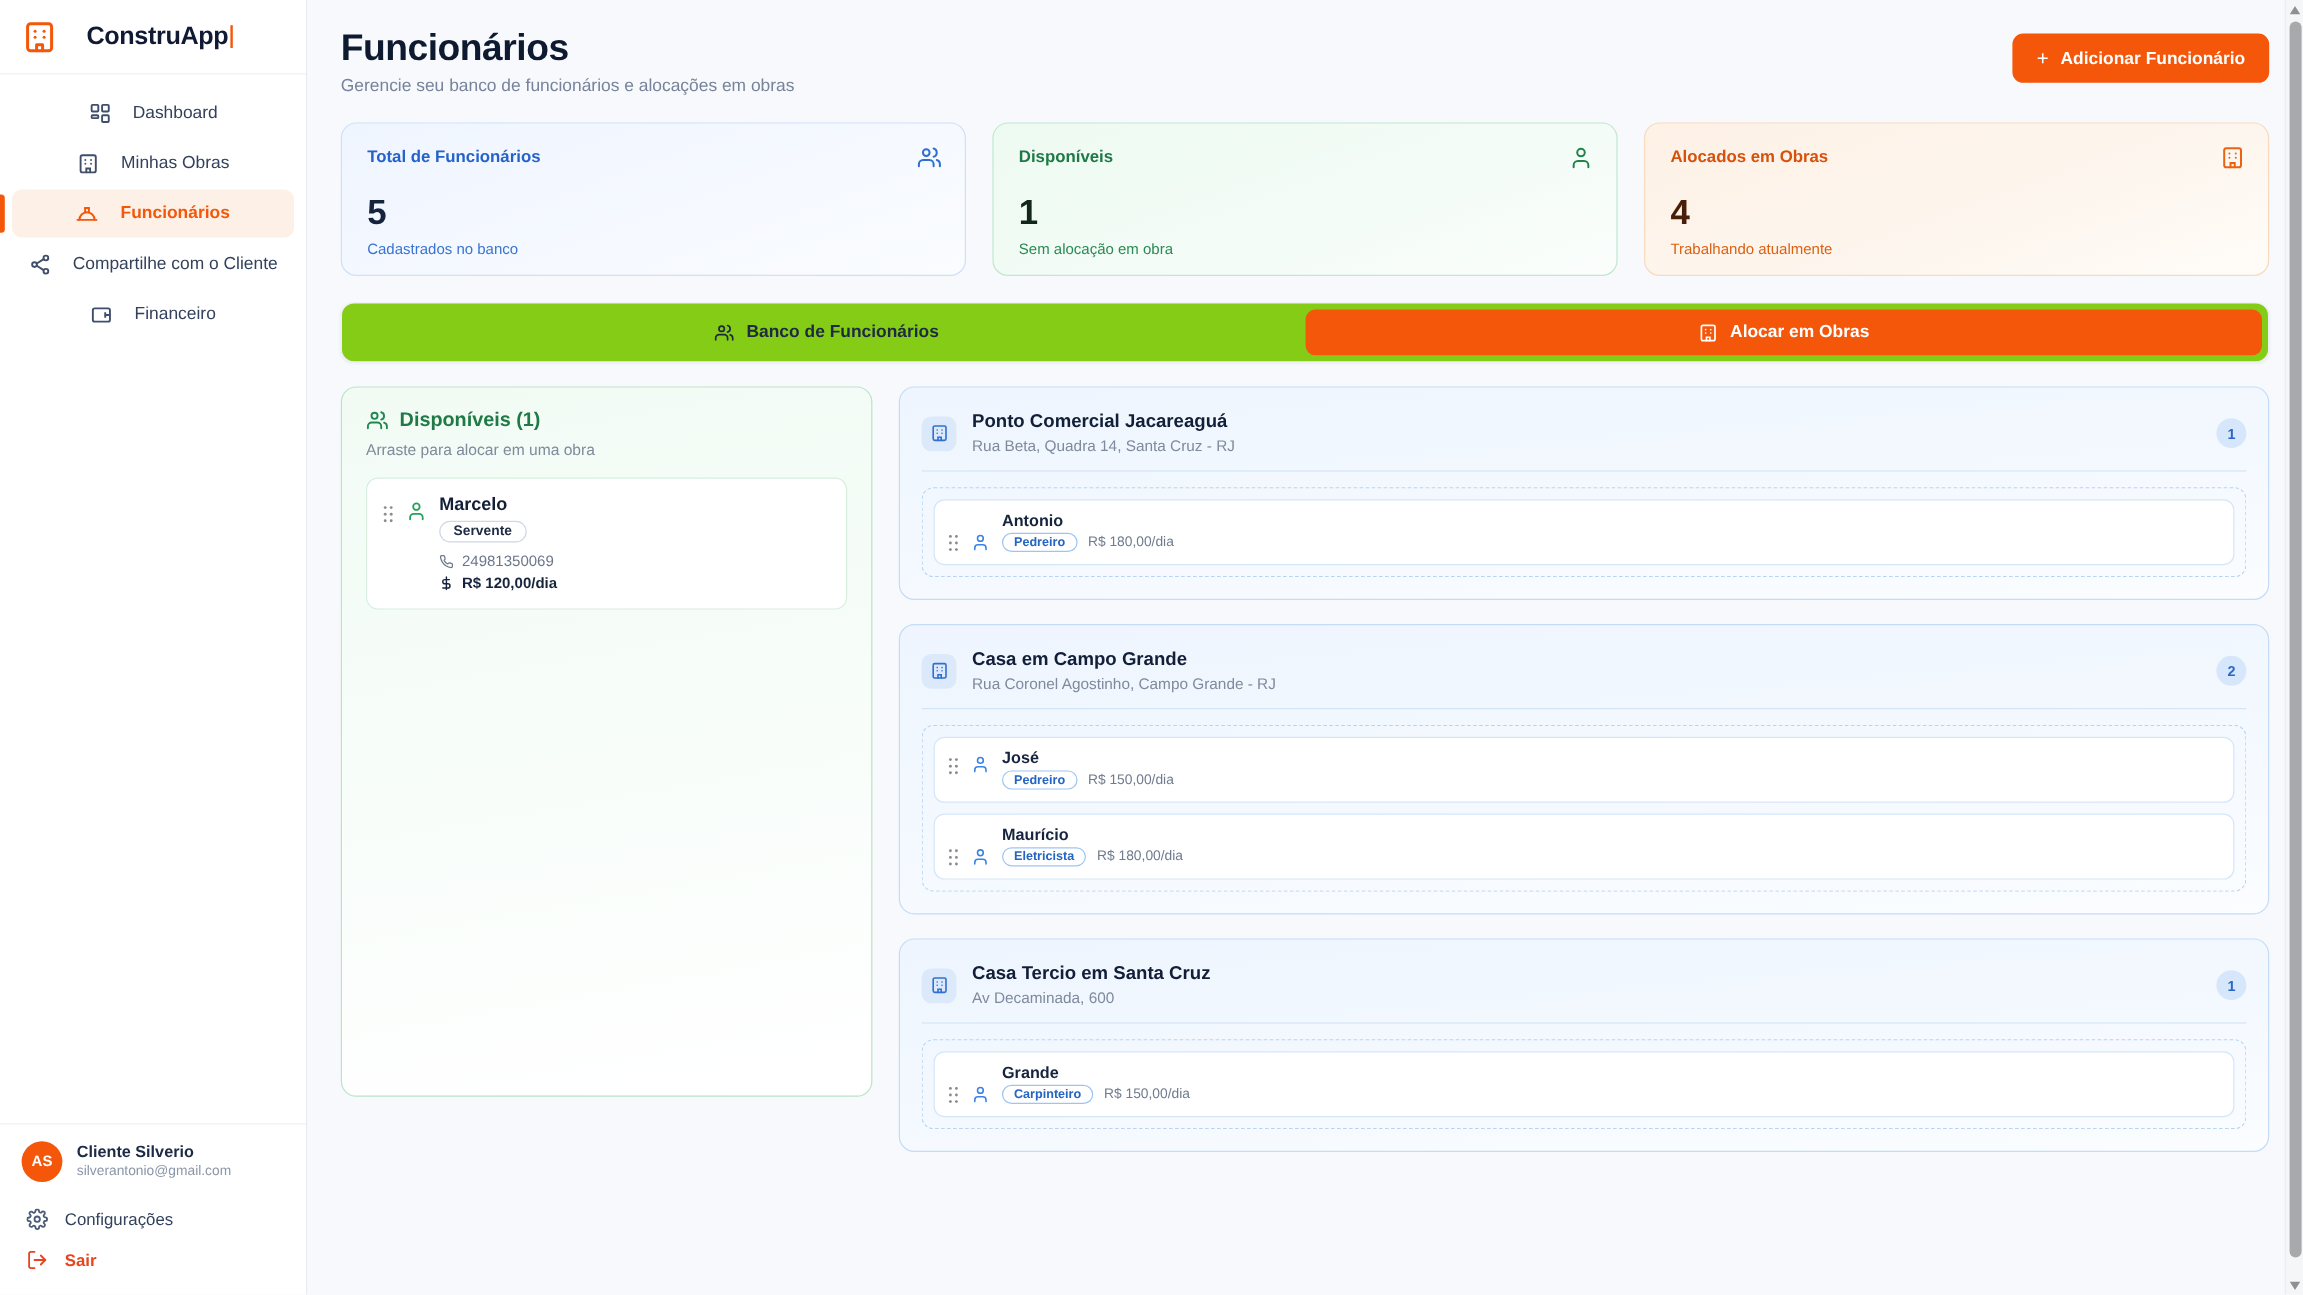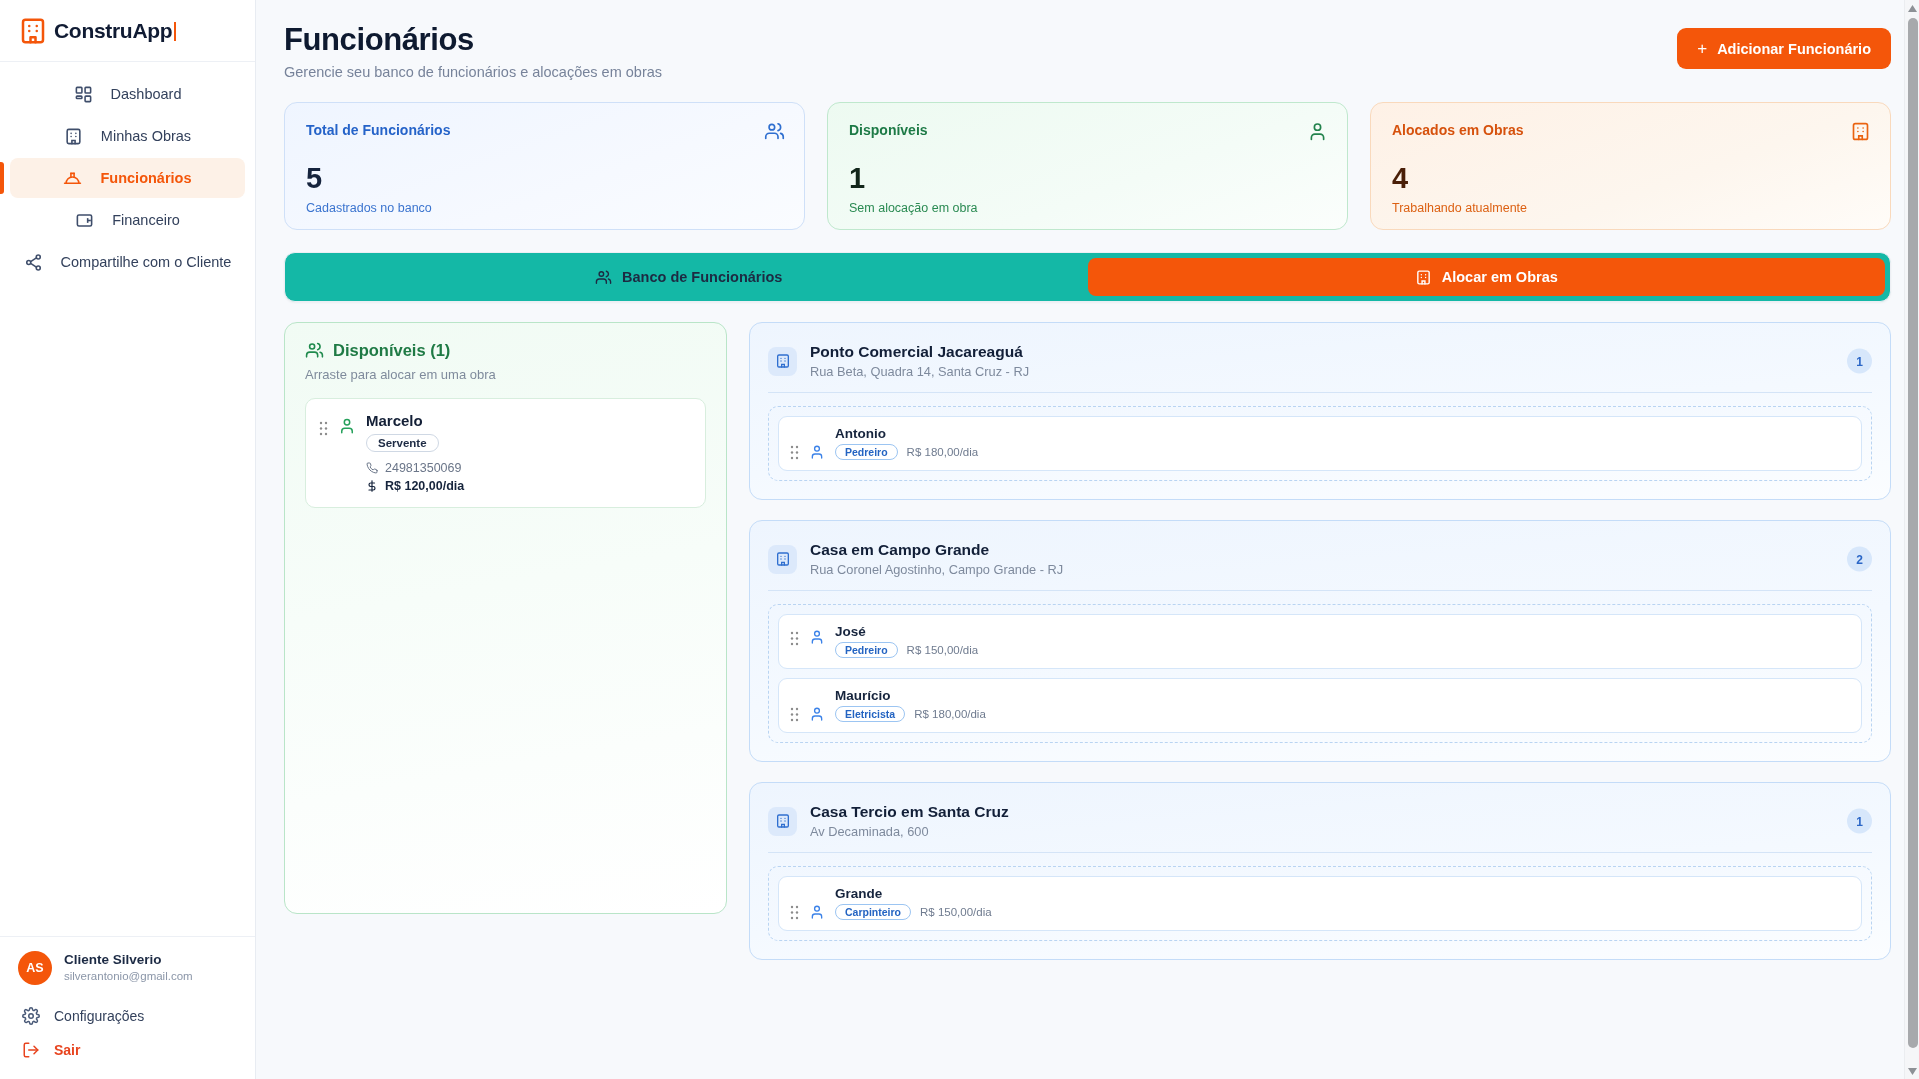--- a/index.html
+++ b/index.html
@@ -14,21 +14,21 @@
   
   .sidebar {
     width: 256px; height: 1079px;
     background: #ffffff;
     border-right: 1px solid #e8ecf2;
     display: flex; flex-direction: column;
     flex: 0 0 256px;
   }
   .brand {
     height: 62px;
-    display: flex; align-items: center; gap: 6px;
+    display: flex; align-items: center; gap: 24px;
     padding: 0 18px;
     border-bottom: 1px solid #edf0f5;
   }
   .brand-logo { width: 30px; height: 30px; flex: 0 0 30px; color: #f4560a; }
   .brand-name {
     font-size: 21px; font-weight: 700; color: #101b33;
     letter-spacing: -0.3px;
   }
   .brand-caret {
     display: inline-block; width: 2px; height: 19px;
@@ -126,21 +126,21 @@
   .stat.green .stat-note { color: #2a8a52; }
   .stat.orange .stat-note { color: #dc6012; }
   .stat-ico { position: absolute; right: 19px; top: 18px; width: 21px; height: 21px; }
   .stat.blue .stat-ico { color: #2f6fd0; }
   .stat.green .stat-ico { color: #22824c; }
   .stat.orange .stat-ico { color: #ea6310; }
 
   
   .tabs {
     margin-top: 22px;
-    background: #14b8a6;
+    background: #84cc16;
     border: 1px solid #eceff4;
     border-radius: 11px;
     padding: 5px;
     display: flex; gap: 0;
     box-shadow: 0 1px 2px rgba(20,35,60,.05);
   }
   .tab {
     flex: 1 1 0; height: 38px;
     display: flex; align-items: center; justify-content: center; gap: 10px;
     border-radius: 8px;
@@ -306,39 +306,39 @@
             <path d="M4 18a8 8 0 0 1 16 0"></path>
             <path d="M10 5.5V10"></path>
             <path d="M14 5.5V10"></path>
             <path d="M10 5.5h4"></path>
           </svg>
       </span>
       <span>Funcionários</span>
     </div>
     <div class="nav-item">
       <span class="ico">
-        <svg viewBox="0 0 24 24" fill="none" stroke="currentColor" stroke-width="2" stroke-linejoin="round">
-            <rect x="3" y="5" width="18" height="14" rx="2"></rect>
-            <path d="M16 12h4"></path>
-            <path d="M16 9v6"></path>
-          </svg>
-      </span>
-      <span>Financeiro</span>
-    </div>
-    <div class="nav-item">
-      <span class="ico">
         <svg viewBox="0 0 24 24" fill="none" stroke="currentColor" stroke-width="2" stroke-linecap="round">
             <circle cx="18" cy="5" r="2.5"></circle>
             <circle cx="6" cy="12" r="2.5"></circle>
             <circle cx="18" cy="19" r="2.5"></circle>
             <line x1="8.4" y1="10.8" x2="15.6" y2="6.2"></line>
             <line x1="8.4" y1="13.2" x2="15.6" y2="17.8"></line>
           </svg>
       </span>
       <span>Compartilhe com o Cliente</span>
+    </div>
+    <div class="nav-item">
+      <span class="ico">
+        <svg viewBox="0 0 24 24" fill="none" stroke="currentColor" stroke-width="2" stroke-linejoin="round">
+            <rect x="3" y="5" width="18" height="14" rx="2"></rect>
+            <path d="M16 12h4"></path>
+            <path d="M16 9v6"></path>
+          </svg>
+      </span>
+      <span>Financeiro</span>
     </div>
   </nav>
 
   <div class="side-bottom">
     <div class="profile">
       <div class="avatar">AS</div>
       <div>
         <div class="profile-name">Cliente Silverio</div>
         <div class="profile-mail">silverantonio@gmail.com</div>
       </div>

